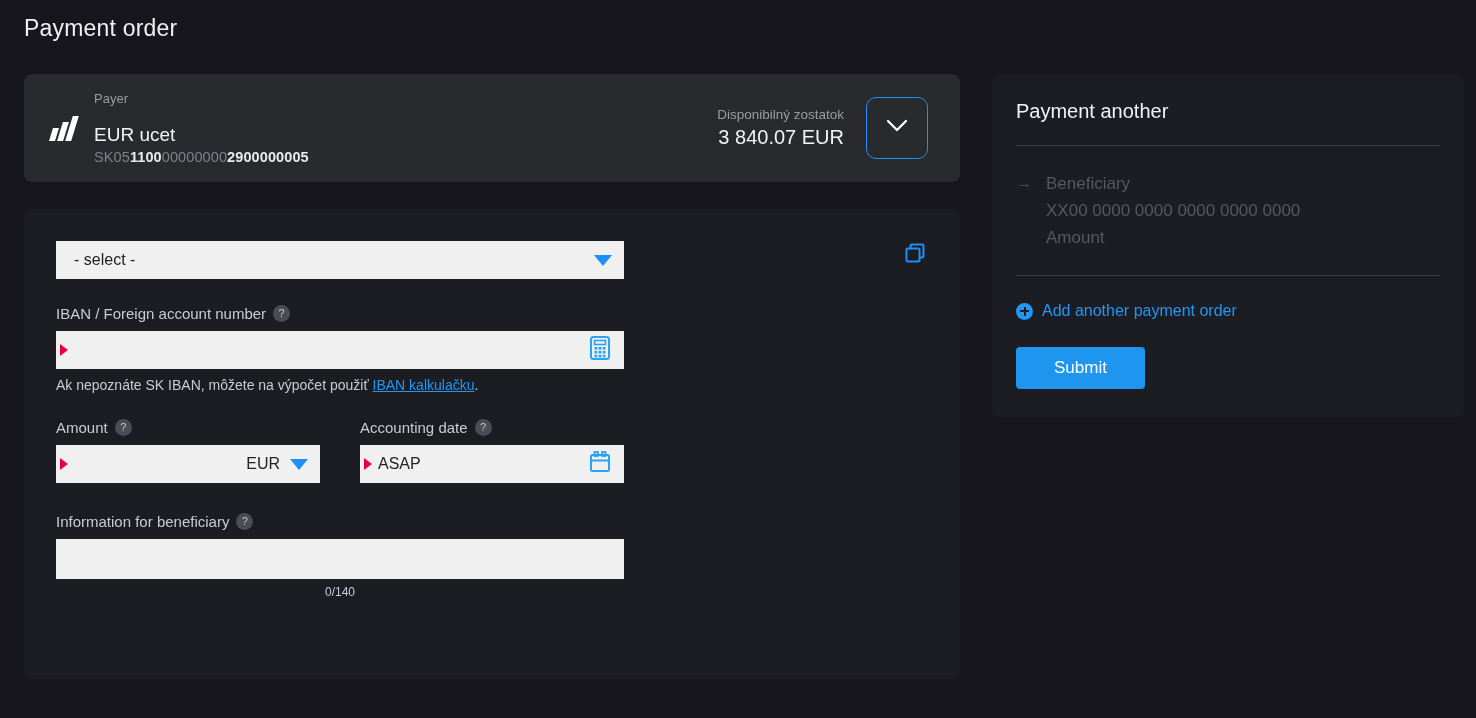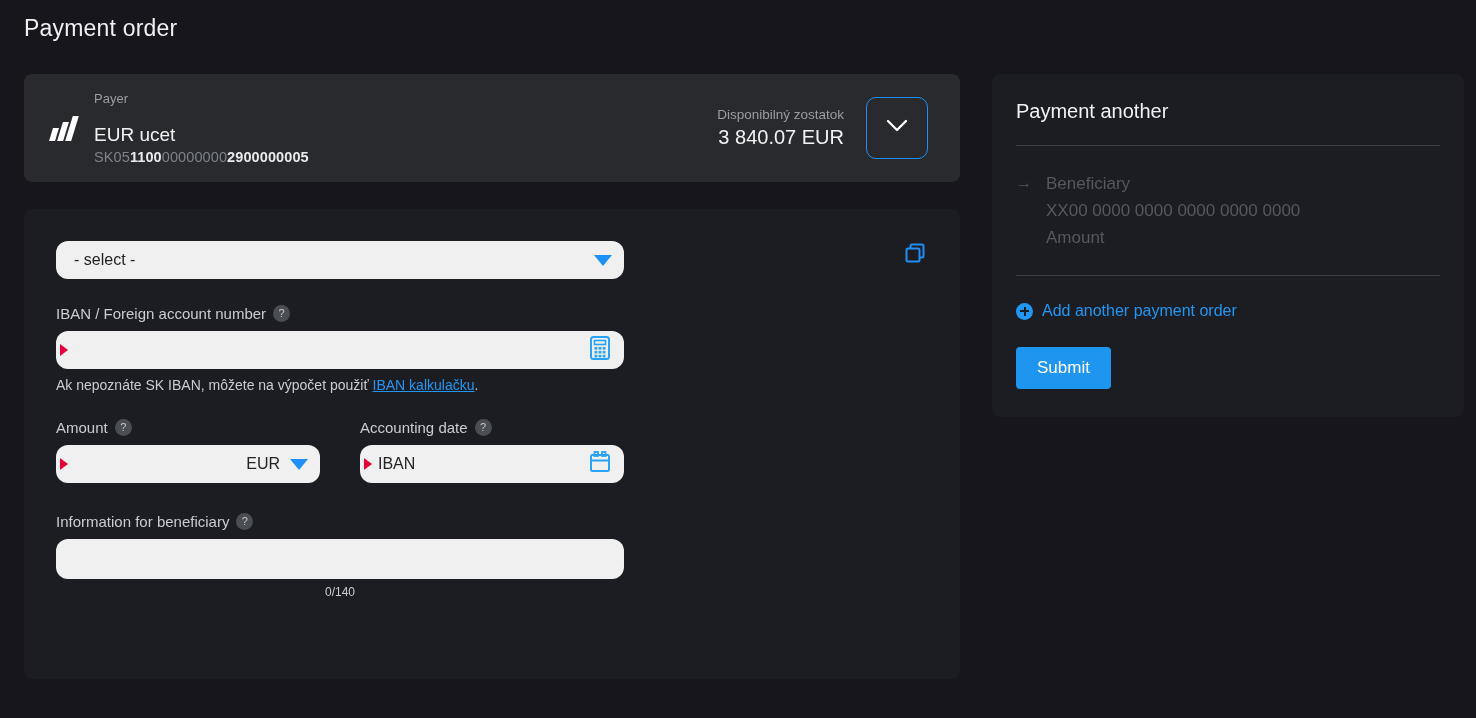--- a/index.html
+++ b/index.html
@@ -150,21 +150,21 @@
     line-height: 17px;
     text-align: center;
     display: inline-block;
     cursor: pointer;
     flex: 0 0 17px;
   }
 
   .input-box {
     position: relative;
     background: #f0f0f0;
-    border-radius: 12px;
+    border-radius: 0;
     height: 38px;
     display: flex;
     align-items: center;
     padding: 0 12px 0 18px;
     cursor: text;
   }
   .input-box.wide  { width: 568px; }
   .input-box.small { width: 264px; padding-left: 18px; }
 
   .req-marker {
@@ -281,21 +281,21 @@
   .plus-circle:after  { top: 4px; left: 7.5px; height: 9px; width: 2px; }
 
   .submit-btn {
     margin-top: 27px;
     background: #1e96f0;
     color: #ffffff;
     border: none;
     border-radius: 4px;
     font-size: 17px;
     font-family: "Liberation Sans", sans-serif;
-    padding: 11px 21px;
+    padding: 11px 38px;
     cursor: pointer;
   }
 </style>
 </head>
 <body>
 
 <div class="page">
 
   <div class="page-title">Payment order</div>
 
@@ -382,21 +382,21 @@
           </div>
         </div>
 
         <div>
           <div class="field-label">
             <span>Accounting date</span>
             <span class="help-dot">?</span>
           </div>
           <div class="input-box small">
             <span class="req-marker"></span>
-            <span class="input-text">IBAN</span>
+            <span class="input-text">ASAP</span>
             <span>
               <svg width="24" height="24" viewBox="0 0 24 24">
                 <rect x="3" y="5" width="18" height="16" rx="1.5" fill="none" stroke="#29a3f5" stroke-width="2"></rect>
                 <line x1="3" y1="10.5" x2="21" y2="10.5" stroke="#29a3f5" stroke-width="2"></line>
                 <rect x="6.5" y="2" width="3.5" height="4" fill="none" stroke="#29a3f5" stroke-width="1.8"></rect>
                 <rect x="14" y="2" width="3.5" height="4" fill="none" stroke="#29a3f5" stroke-width="1.8"></rect>
               </svg>
             </span>
           </div>
         </div>

